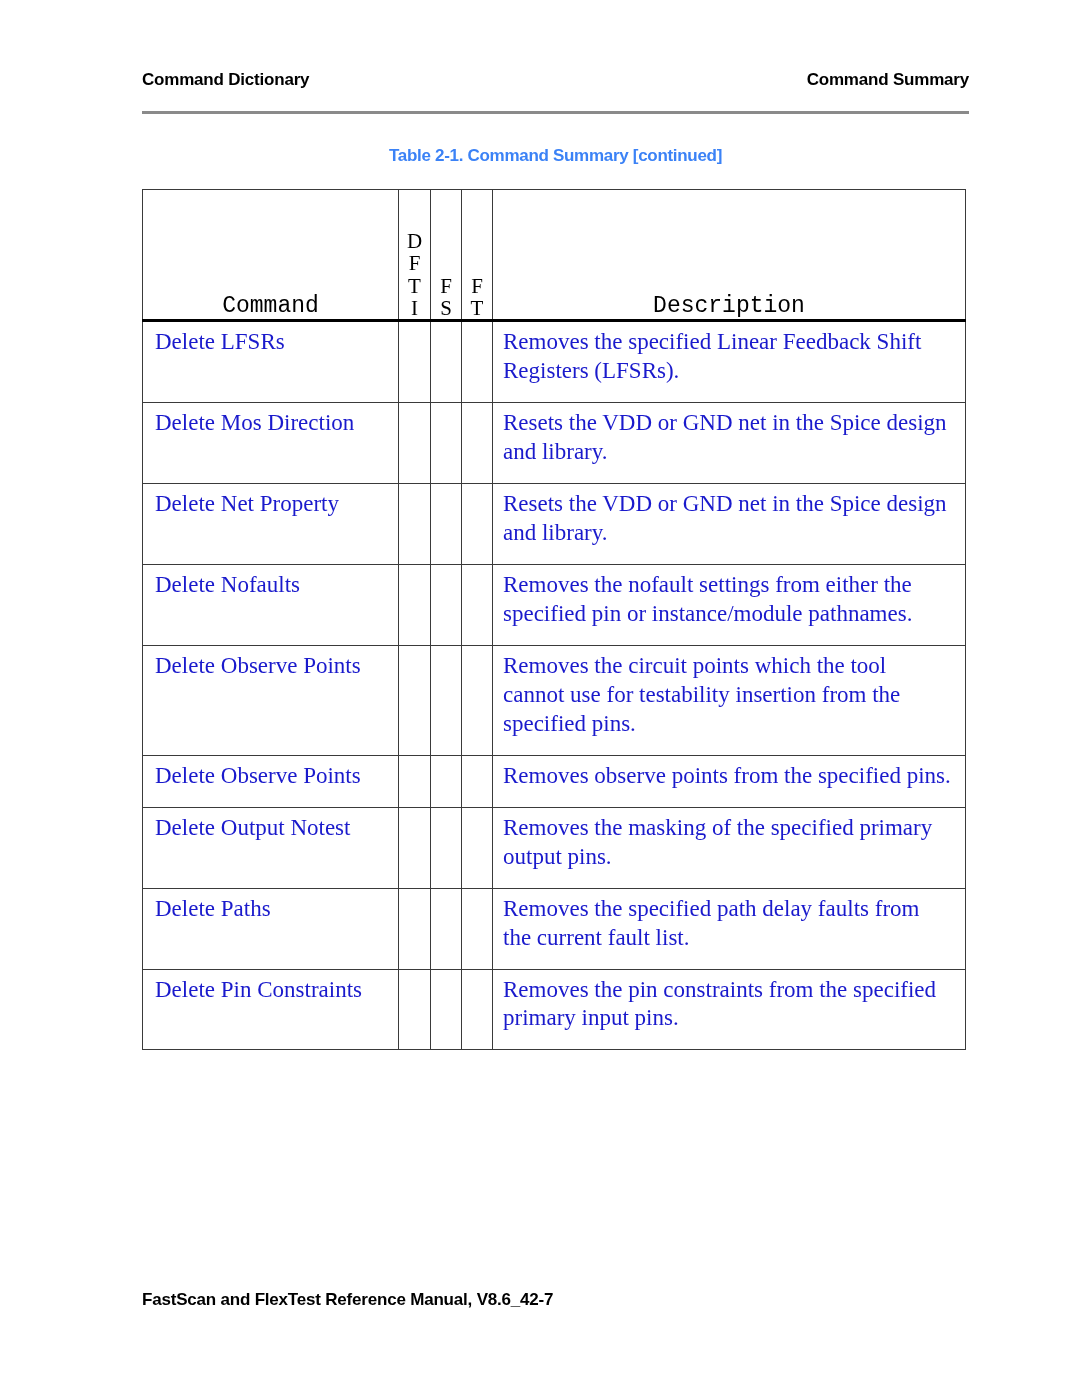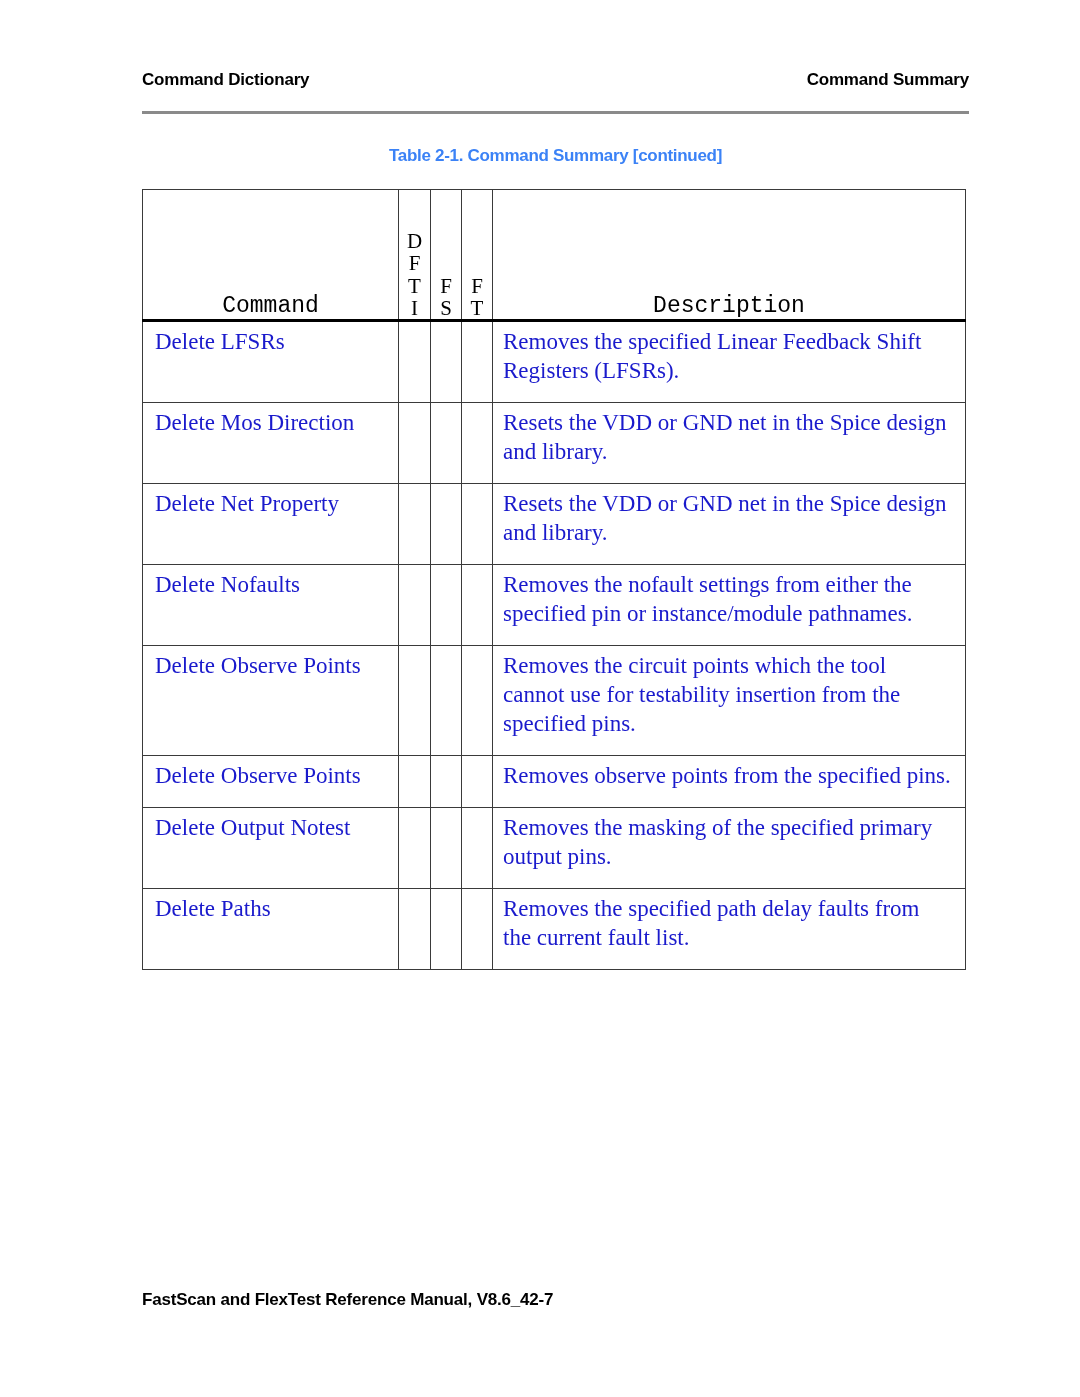--- a/index.html
+++ b/index.html
@@ -236,20 +236,27 @@
           <td class="cell-flag"></td>
           <td class="cell-desc">Removes the masking of the specified primary output pins.</td>
         </tr>
         <tr>
           <td class="cell-command">Delete Paths</td>
           <td class="cell-flag"></td>
           <td class="cell-flag"></td>
           <td class="cell-flag"></td>
           <td class="cell-desc">Removes the specified path delay faults from the current fault list.</td>
         </tr>
+        <tr>
+          <td class="cell-command">Delete Pin Constraints</td>
+          <td class="cell-flag"></td>
+          <td class="cell-flag"></td>
+          <td class="cell-flag"></td>
+          <td class="cell-desc">Removes the pin constraints from the specified primary input pins.</td>
+        </tr>
       </tbody>
   </table>
 
   <div class="footer">
     <div>FastScan and FlexTest Reference Manual, V8.6_4</div>
     <div>2-7</div>
   </div>
 
 </div>
 

